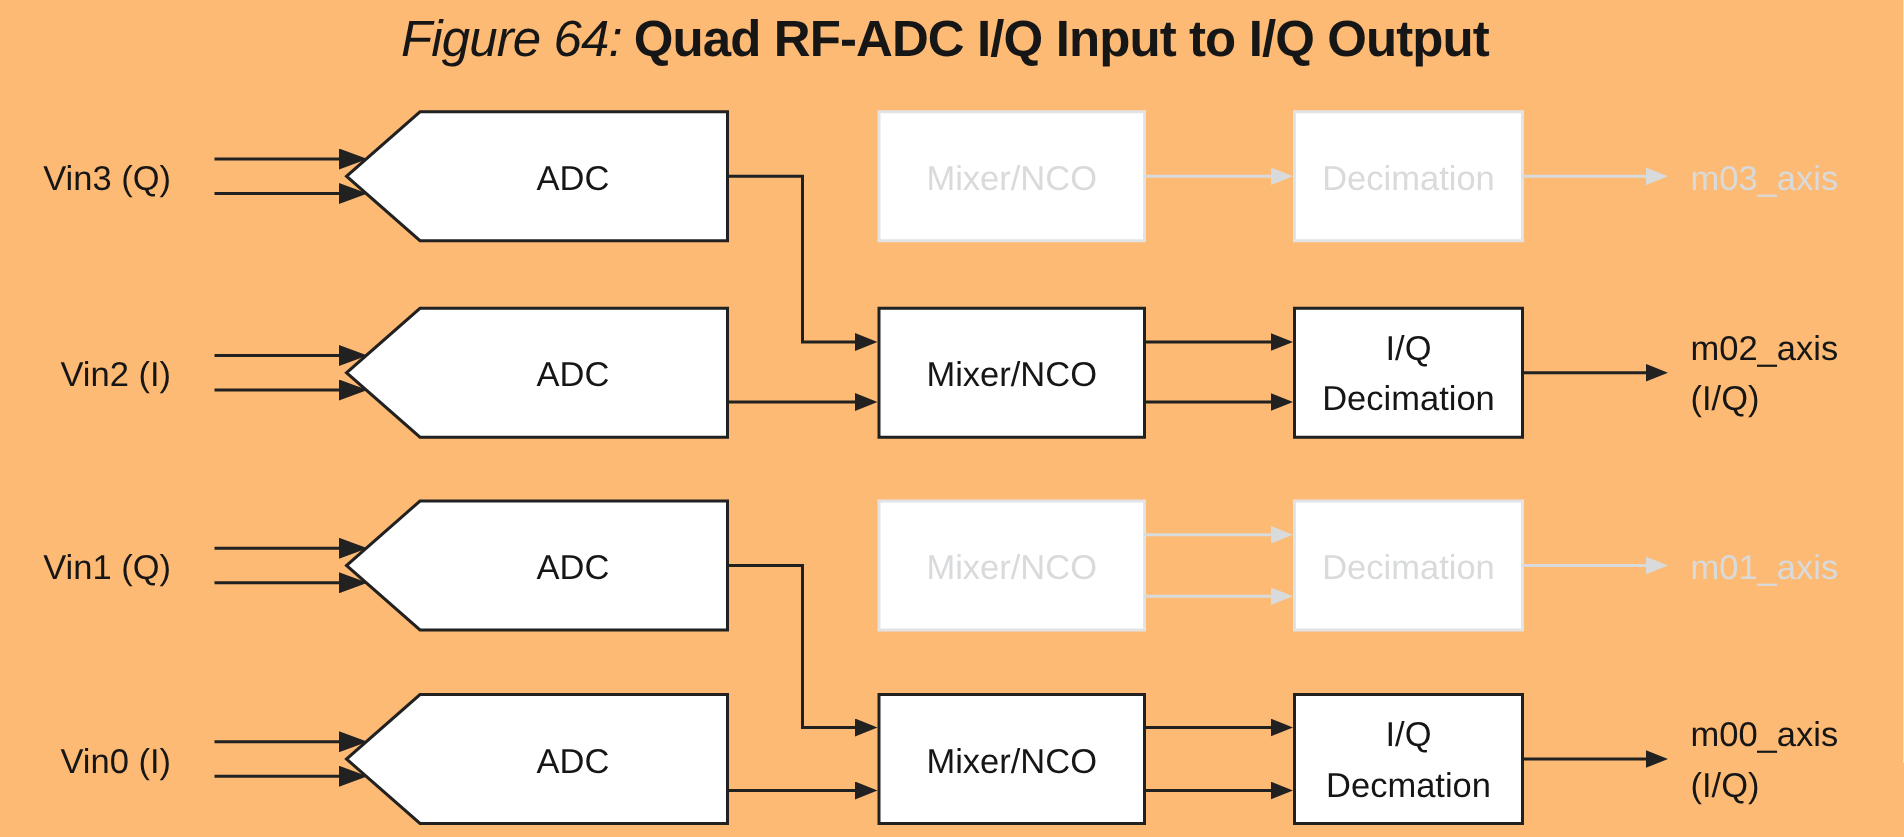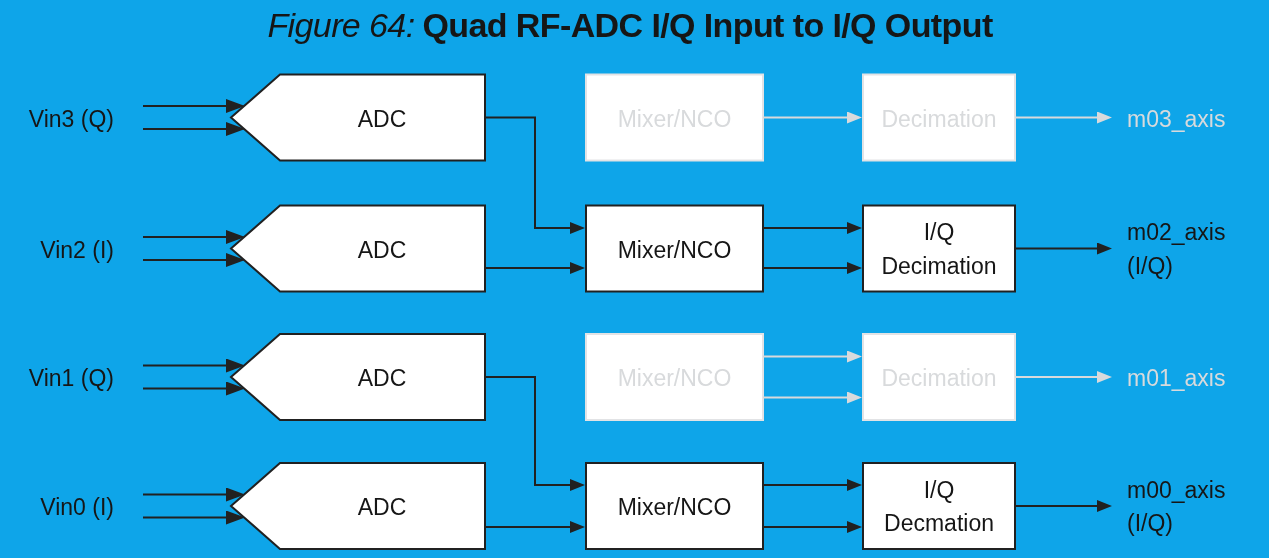--- a/index.html
+++ b/index.html
@@ -1,16 +1,16 @@
 <!DOCTYPE html>
 <html><head>
 <meta charset="utf-8">
 <style>
   html,body { margin:0; padding:0; background:#ffffff; }
-  .page { position:relative; width:1269px; height:558px; background:#0ea5e9; overflow:hidden; }
+  .page { position:relative; width:1269px; height:558px; background:#fdba74; overflow:hidden; }
   svg { display:block; }
   text { font-family:"Liberation Sans", sans-serif; fill:#161616; dominant-baseline:central; }
   .t-box  { font-size:23px; text-anchor:middle; }
   .t-in   { font-size:23px; text-anchor:end; }
   .t-out  { font-size:23px; text-anchor:start; }
   .t-gray { fill:#d8dadc; }
   .ln   { fill:none; stroke:#212121; stroke-width:2; }
   .ln-g { fill:none; stroke:#d8dadc; stroke-width:2; }
   .shape   { fill:#ffffff; stroke:#212121; stroke-width:2; }
   .shape-g { fill:#ffffff; stroke:#e2e3e5; stroke-width:2; }

